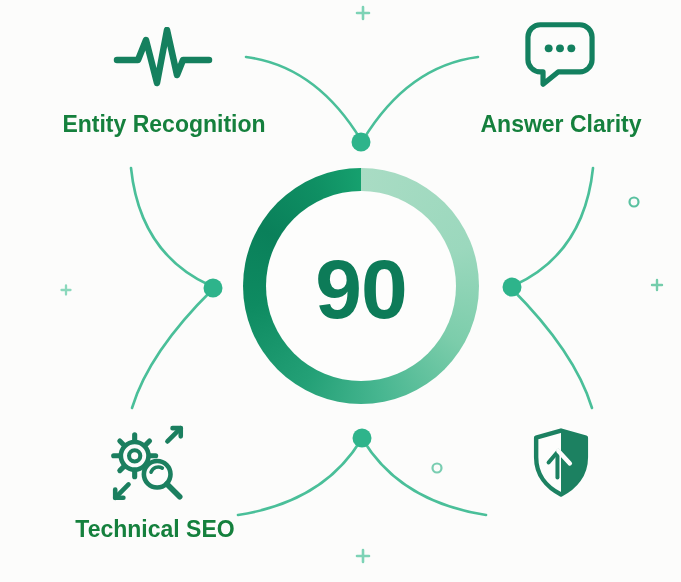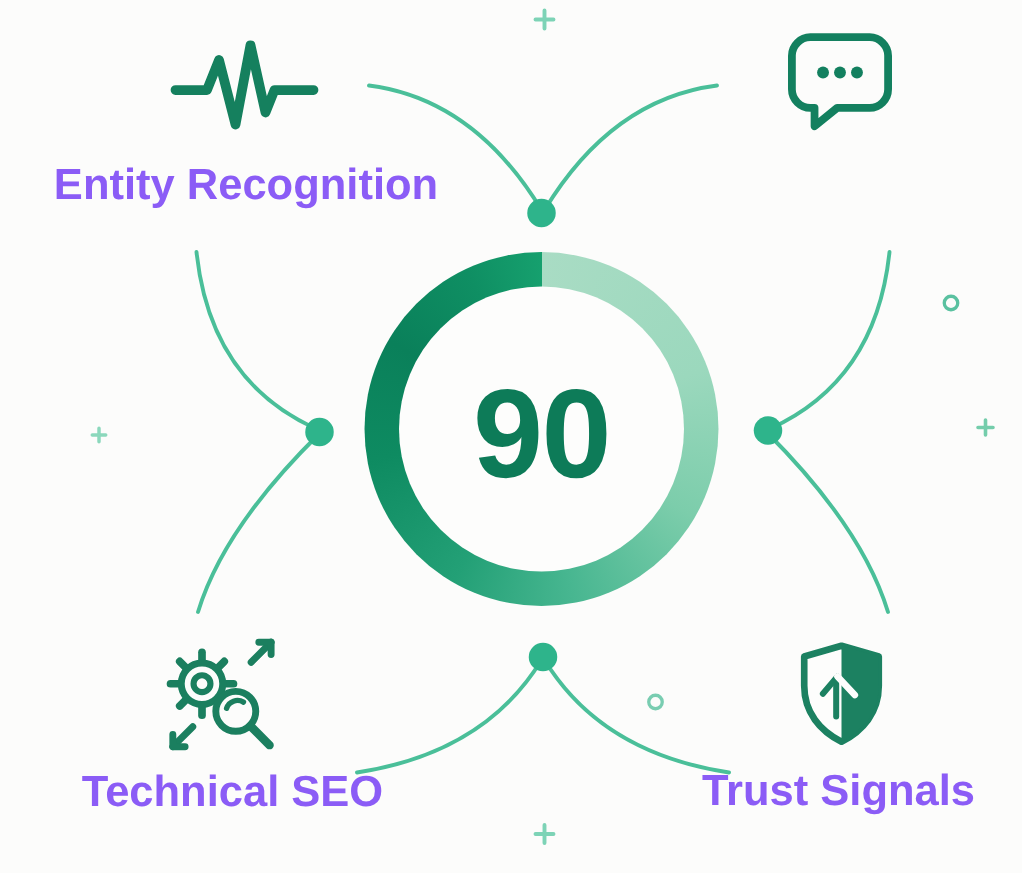--- a/index.html
+++ b/index.html
@@ -35,21 +35,21 @@
     border-radius:50%;background:#fdfdfc;
     display:flex;align-items:center;justify-content:center;
   }
   .score{
     font-size:84px;font-weight:700;color:#0d7b58;
     letter-spacing:-1px;line-height:1;padding-top:6px;
   }
   
   .factor-label{
     position:absolute;transform:translate(-50%,-50%);
-    font-size:29px;font-weight:700;color:#8b5cf6;white-space:nowrap;
+    font-size:23px;font-weight:700;color:#15803d;white-space:nowrap;
   }
   .lbl-entity{left:164px;top:124px;}
   .lbl-answer{left:561px;top:124px;}
   .lbl-technical{left:155px;top:529px;text-align:right;}
   .lbl-trust{left:559px;top:528px;}
   
   .icon{position:absolute;}
   .icon-entity{left:113px;top:27px;}
   .icon-answer{left:524px;top:21px;}
   .icon-technical{left:104px;top:421px;}
@@ -100,20 +100,21 @@
     <path d="M4,33 H25 L33,13 L44,56 L54,3 L64,48 L70,33 H96" fill="none" stroke="#15805e" stroke-width="6.5" stroke-linecap="round" stroke-linejoin="round"></path>
   </svg>
   <div class="factor-label lbl-entity">Entity Recognition</div>
 
   <svg class="icon icon-answer" width="72" height="66" viewBox="0 0 76 70">
     <path d="M17,4 H59 C66,4 72,10 72,17 V41 C72,48 66,54 59,54 H36 L20,67 V54 H17 C10,54 4,48 4,41 V17 C4,10 10,4 17,4 Z" fill="none" stroke="#13805f" stroke-width="5.5" stroke-linejoin="round"></path>
     <circle cx="26" cy="29" r="4.2" fill="#13805f"></circle>
     <circle cx="38" cy="29" r="4.2" fill="#13805f"></circle>
     <circle cx="50" cy="29" r="4.2" fill="#13805f"></circle>
   </svg>
+  <div class="factor-label lbl-answer">Answer Clarity</div>
 
   <svg class="icon icon-technical" width="90" height="86" viewBox="0 0 84 84">
     <g fill="none" stroke="#1b7f5f" stroke-linecap="round">
 
       <g stroke-width="5">
         <path d="M43,34 L48.5,34"></path>
           <path d="M38.6,44.6 L42.5,48.5"></path>
         <path d="M28,49 L28,54.5"></path>
           <path d="M17.4,44.6 L13.5,48.5"></path>
         <path d="M13,34 L7.5,34"></path>
@@ -147,15 +148,14 @@
       </clipPath>
     </defs>
     <path d="M36,4 L64,12 V34 C64,54 52,68 36,76 C20,68 8,54 8,34 V12 Z" fill="#fdfdfc" stroke="#1c8161" stroke-width="5" stroke-linejoin="round"></path>
     <path d="M36,4 L64,12 V34 C64,54 52,68 36,76 C20,68 8,54 8,34 V12 Z" fill="#1c8161" clip-path="url(#shield-right)"></path>
     <g clip-path="url(#shield-shape)">
       <path d="M32,57 V32" fill="none" stroke="#1c8161" stroke-width="4.5" stroke-linecap="round"></path>
       <path d="M22,40 L33,27" fill="none" stroke="#1c8161" stroke-width="4.5" stroke-linecap="round"></path>
       <path d="M33,27 L46,41" fill="none" stroke="#fdfdfc" stroke-width="5" stroke-linecap="round"></path>
     </g>
   </svg>
-  <div class="factor-label lbl-trust">Trust Signals</div>
 
 </div>
 
 </body></html>

